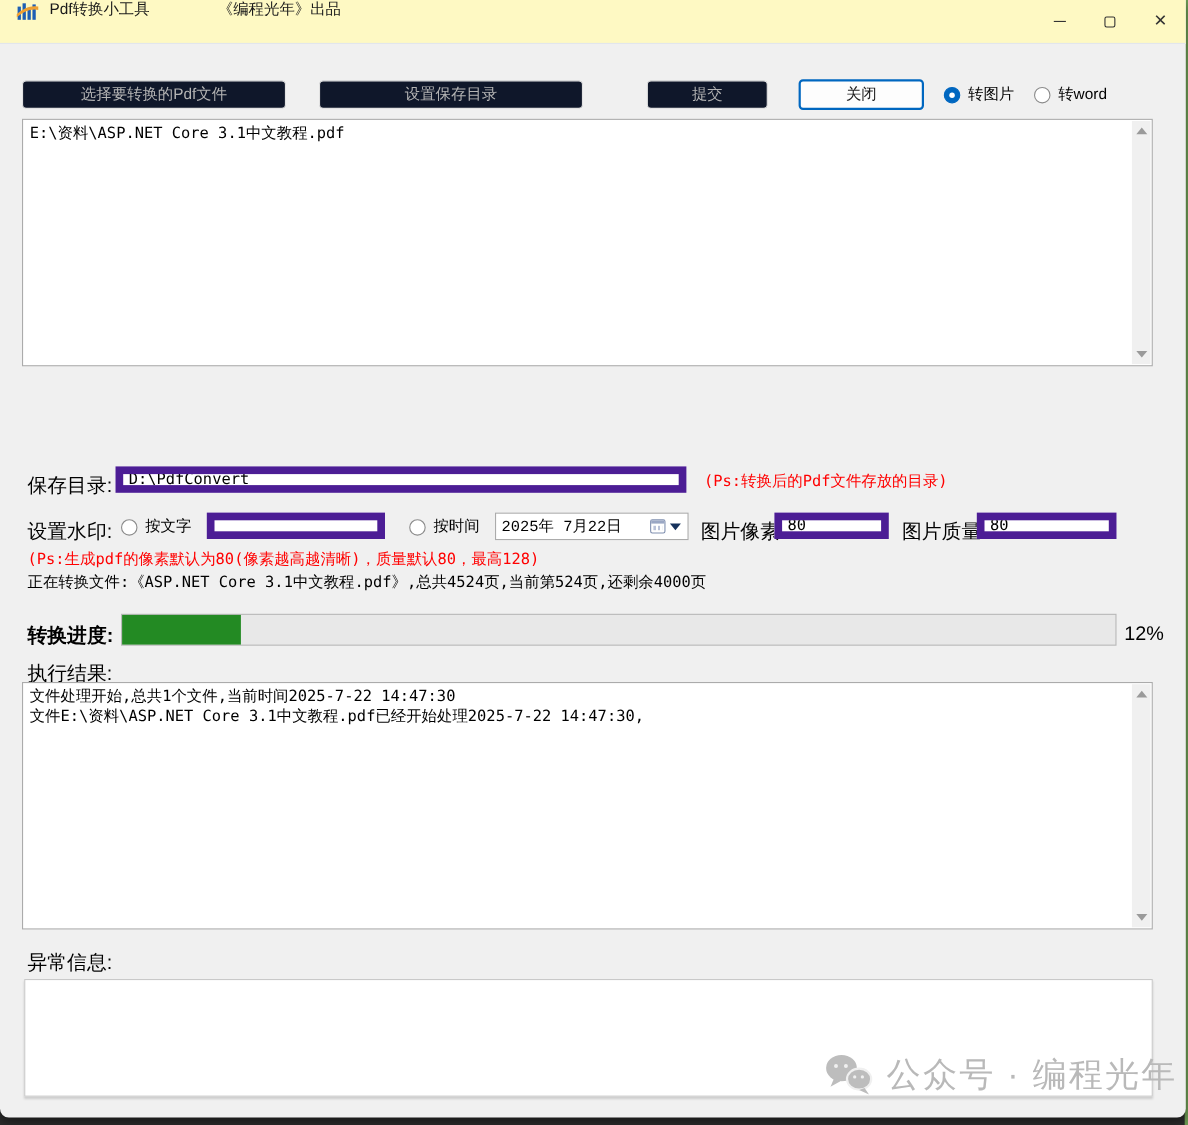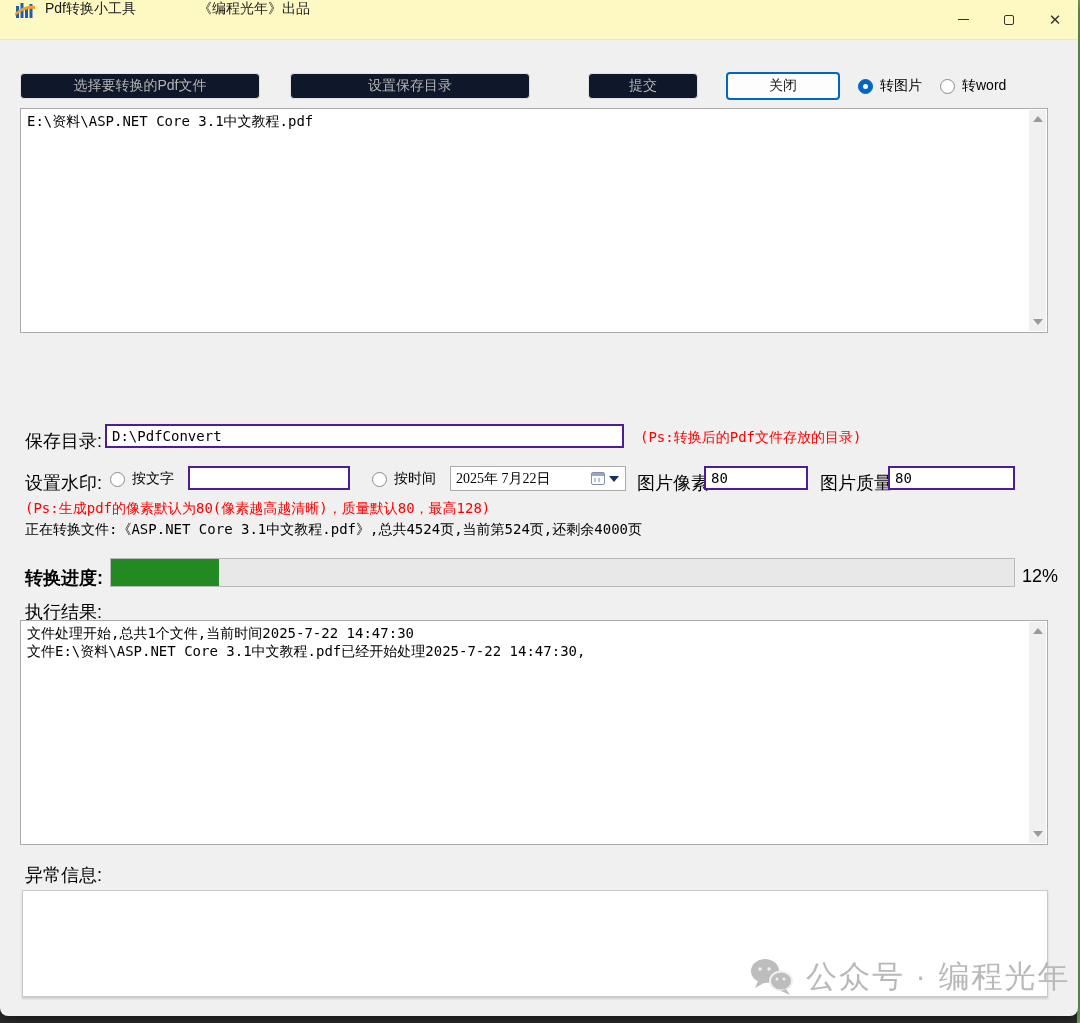--- a/index.html
+++ b/index.html
@@ -70,33 +70,33 @@
     font-size:14px; color:#000; white-space:pre; line-height:18px;
   }
   .vscroll {
     position:absolute; right:1px; top:1px; bottom:1px; width:17px;
     background:#f0f0f0;
   }
   .arr { position:absolute; left:4px; width:0; height:0; }
   .arr-up { top:6px; border-left:5px solid transparent; border-right:5px solid transparent; border-bottom:6px solid #9a9a9a; }
   .arr-dn { bottom:6px; border-left:5px solid transparent; border-right:5px solid transparent; border-top:6px solid #9a9a9a; }
   .field {
-    position:absolute; height:24px; background:#fff; border:2px solid #4c1d95;
+    position:absolute; height:24px; background:#fff; border:7px solid #4c1d95;
     font-family:"DejaVu Sans Mono", monospace; font-size:14px; color:#000;
     padding:0 5px; outline:none;
   }
   .label { position:absolute; font-size:18px; color:#000; }
   .red-note { position:absolute; font-size:14px; color:#ff0000; font-family:"DejaVu Sans Mono", monospace; }
   .mono-line { position:absolute; font-size:14px; color:#000; font-family:"DejaVu Sans Mono", monospace; }
   
   .datepicker {
     position:absolute; left:450px; top:466px; width:176px; height:25px;
     background:#fff; border:1px solid #ababab;
     display:flex; align-items:center; font-size:14px;
-    font-family:Liberation Serif, serif;
+    font-family:Liberation Mono, monospace;
   }
   .datepicker .date-text { margin-left:5px; flex:1; }
   .cal-icon { width:14px; height:13px; border:1px solid #8090b0; border-radius:2px; position:relative; background:#fff; margin-right:4px; }
   .cal-icon::before { content:""; position:absolute; left:0; top:0; right:0; height:3px; background:#9aa7c4; }
   .cal-icon::after { content:""; position:absolute; left:2px; top:5px; right:2px; bottom:2px;
     background:repeating-linear-gradient(90deg,#b9c2d8 0 2px,transparent 2px 4px); }
   .dp-arrow { width:0; height:0; border-left:5px solid transparent; border-right:5px solid transparent; border-top:6px solid #16325c; margin-right:6px; }
   
   .progress-track {
     position:absolute; left:110px; top:558px; width:905px; height:29px;

